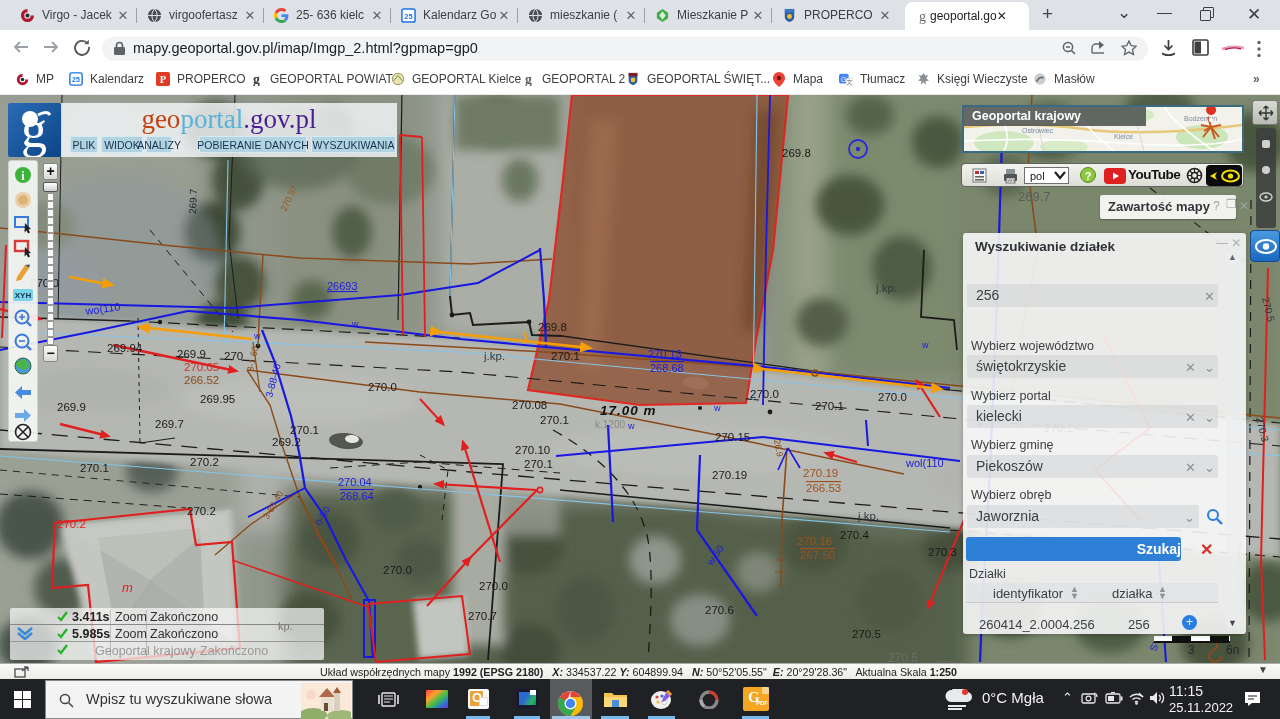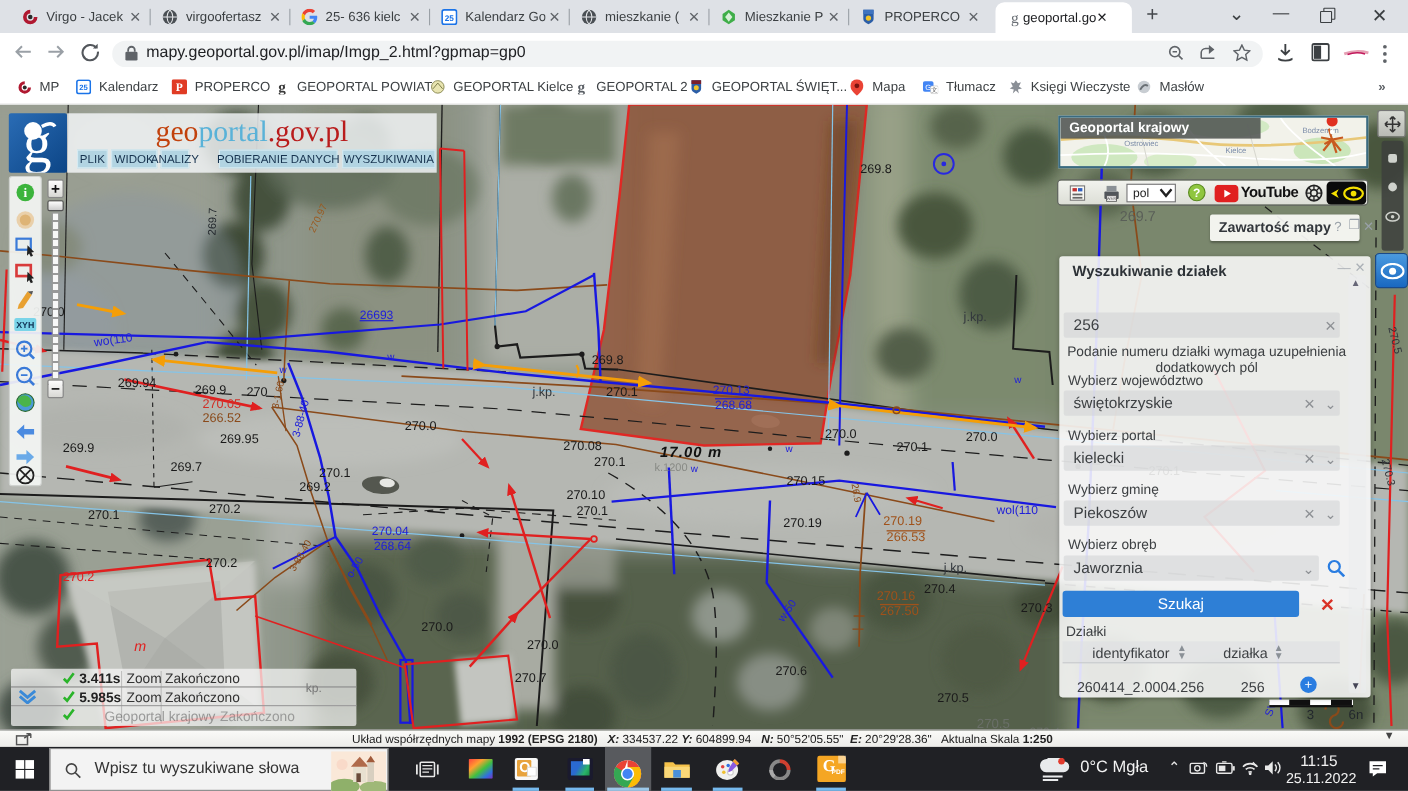--- a/index.html
+++ b/index.html
@@ -567,21 +567,21 @@
   </div>
 
   <div id="gplogo">
     <svg width="53" height="54" viewBox="0 0 53 54">
         <text x="26" y="44" font-family="Liberation Serif,serif" font-size="52" fill="#fff" text-anchor="middle">g</text>
         <circle cx="22" cy="16" r="8" fill="#fff"></circle>
         <path d="M30,12 q9,-5 12,0" stroke="#fff" stroke-width="3" fill="none"></path>
       </svg>
   </div>
   <div id="gpbar"></div>
-  <div id="gptitle"><span style="color:#c2410c">geo</span><span style="color:#59b2d8">portal</span><span style="color:#b91c1c">.gov.pl</span></div>
+  <div id="gptitle"><span style="color:#c2410c">geo</span><span style="color:#59b2d8">portal</span><span style="color:#4c1d95">.gov.pl</span></div>
   <div class="menu-btn" style="left:70px;width:28px">PLIK</div>
   <div class="menu-btn" style="left:101px;width:42px">WIDOK</div>
   <div class="menu-btn" style="left:146px;width:26px">ANALIZY</div>
   <div class="menu-btn" style="left:199px;width:108px">POBIERANIE DANYCH</div>
   <div class="menu-btn" style="left:311px;width:85px">WYSZUKIWANIA</div>
   <div id="ltools">
     <svg width="28" height="281" viewBox="0 0 28 281">
       <circle cx="14" cy="14" r="8" fill="#3cb43c"></circle>
         <text x="14" y="18.5" font-size="12" font-weight="bold" fill="#fff" text-anchor="middle" font-family="Liberation Serif">i</text>
       <circle cx="14" cy="39" r="8" fill="#e8c89a" opacity="0.8"></circle>
@@ -702,41 +702,40 @@
     <span class="abs" style="left:113px;top:4px;font-size:12px;color:#98a0a8">?</span>
     <span class="abs" style="left:126px;top:2px;font-size:12px;color:#98a0a8">❐</span>
     <span class="abs" style="left:139px;top:4px;font-size:12px;color:#98a0a8">✕</span>
   </div>
 
   <div id="spanel"></div>
   <span class="abs" style="left:975px;top:239px;font-size:13.5px;font-weight:bold;color:#2d3237">Wyszukiwanie działek</span>
   <span class="abs" style="left:1216px;top:236px;font-size:12px;color:#aab0b6">— ✕</span>
   <div class="fld" style="top:284px">256</div>
   <span class="fx" style="left:1204px;top:289px">✕</span>
-  <div class="abs" style="left:966px;top:313px;width:262px;text-align:center;font-size:12.5px;color:#3d4043;line-height:1.15">Podanie numeru działki wymaga uzupełnienia dodatkowych pól</div>
   <div class="slbl" style="top:339px">Wybierz województwo</div>
   <div class="fld" style="top:355px">świętokrzyskie</div>
   <span class="fx" style="left:1185px;top:360px">✕</span>
     <span class="fx" style="left:1204px;top:360px">⌄</span>
   <div class="slbl" style="top:389px">Wybierz portal</div>
   <div class="fld" style="top:405px">kielecki</div>
   <span class="fx" style="left:1185px;top:410px">✕</span>
     <span class="fx" style="left:1204px;top:410px">⌄</span>
   <div class="slbl" style="top:438px">Wybierz gminę</div>
   <div class="fld" style="top:455px">Piekoszów</div>
   <span class="fx" style="left:1185px;top:460px">✕</span>
     <span class="fx" style="left:1204px;top:460px">⌄</span>
   <div class="slbl" style="top:488px">Wybierz obręb</div>
   <div class="fld" style="top:505px;width:232px">Jaworznia</div>
   <span class="fx" style="left:1184px;top:510px">⌄</span>
   <svg class="abs" style="left:1206px;top:508px" width="17" height="17" viewBox="0 0 17 17">
       <circle cx="7" cy="7" r="5" fill="none" stroke="#2a7de1" stroke-width="2"></circle>
       <path d="M11,11 L16,16" stroke="#2a7de1" stroke-width="2.4"></path>
     </svg>
-  <div class="abs" style="left:966px;top:537px;width:215px;height:24px;background:#2e7fd6;border-radius:3px;color:#fff;font-size:14px;font-weight:normal;text-align:center;line-height:24px">Szukaj</div>
+  <div class="abs" style="left:966px;top:537px;width:215px;height:24px;background:#2e7fd6;border-radius:3px;color:#fff;font-size:14px;font-weight:bold;text-align:right;line-height:24px">Szukaj</div>
   <div class="abs" style="left:1200px;top:540px;font-size:16px;font-weight:bold;color:#d93025">✕</div>
   <div class="slbl" style="left:969px;top:567px">Działki</div>
   <div class="abs" style="left:966px;top:583px;width:252px;height:20px;background:rgba(222,224,226,0.6);border-bottom:1px solid #c8cacc"></div>
   <span class="abs" style="left:993px;top:586px;font-size:13px;color:#3d4043">identyfikator</span>
   <span class="abs" style="left:1070px;top:586px;font-size:9px;color:#8a9096;line-height:7px">▲<br>▼</span>
   <span class="abs" style="left:1112px;top:586px;font-size:13px;color:#3d4043">działka</span>
   <span class="abs" style="left:1158px;top:586px;font-size:9px;color:#8a9096;line-height:7px">▲<br>▼</span>
   <span class="abs" style="left:979px;top:617px;font-size:13px;color:#3d4043">260414_2.0004.256</span>
   <span class="abs" style="left:1128px;top:617px;font-size:13px;color:#3d4043">256</span>
   <div class="abs" style="left:1182px;top:615px;width:15px;height:15px;border-radius:50%;background:#2a7de1;color:#fff;font-size:12px;text-align:center;line-height:14px">+</div>
@@ -893,18 +892,18 @@
     </svg>
     <svg class="abs" style="left:1128px;top:691px" width="17" height="14" viewBox="0 0 17 14">
       <path d="M2,6 a9,9 0 0 1 13,0 M4.5,8.5 a6,6 0 0 1 8,0 M7,11 a3,3 0 0 1 3,0" stroke="#e8e8e8" stroke-width="1.5" fill="none"></path>
       <circle cx="8.5" cy="12.5" r="1.3" fill="#e8e8e8"></circle>
       <path d="M11,2 l4,4" stroke="#e8e8e8" stroke-width="1.2"></path>
     </svg>
     <svg class="abs" style="left:1149px;top:691px" width="17" height="14" viewBox="0 0 17 14">
       <path d="M1,5 h3 l4,-4 v12 l-4,-4 h-3 Z" fill="#e8e8e8"></path>
       <path d="M10,4 a4,4 0 0 1 0,6 M12.5,2 a7,7 0 0 1 0,10" stroke="#e8e8e8" stroke-width="1.3" fill="none"></path>
     </svg>
-    <div class="abs" style="left:1169px;top:683px;width:60px;height:32px;color:#f2f2f2;font-size:14px;text-align:center;line-height:16px">11:15<br><span style="font-size:13px">25.11.2022</span></div>
+    <div class="abs" style="left:1169px;top:683px;width:60px;height:32px;color:#f2f2f2;font-size:14px;line-height:16px">11:15<br><span style="font-size:13px">25.11.2022</span></div>
     <svg class="abs" style="left:1243px;top:690px" width="19" height="17" viewBox="0 0 19 17">
       <path d="M2,2 h15 v11 h-8 l-4,3 v-3 h-3 Z" fill="#fff"></path>
       <path d="M5,6 h9 M5,9 h6" stroke="#202125" stroke-width="1.2"></path>
     </svg>
 </div>
 
 </body></html>

